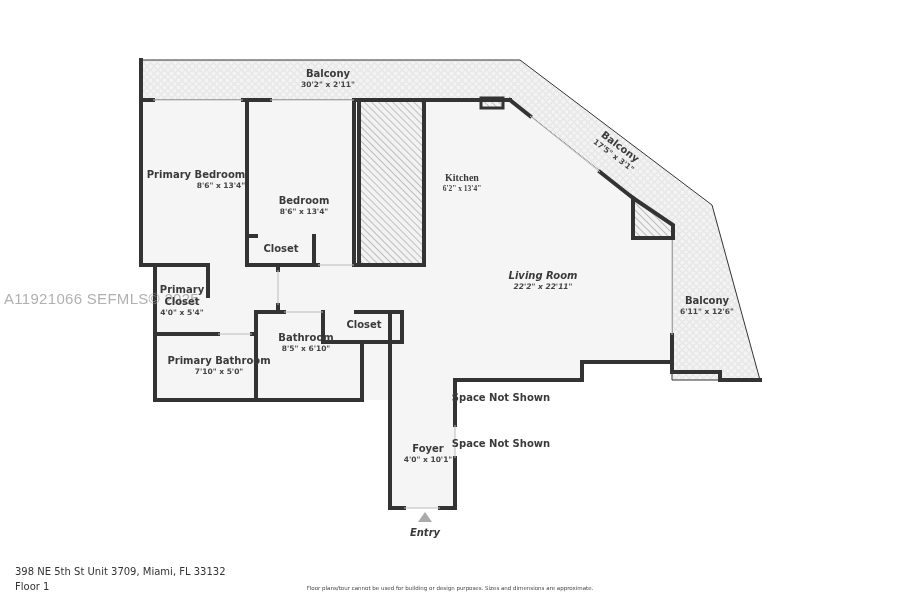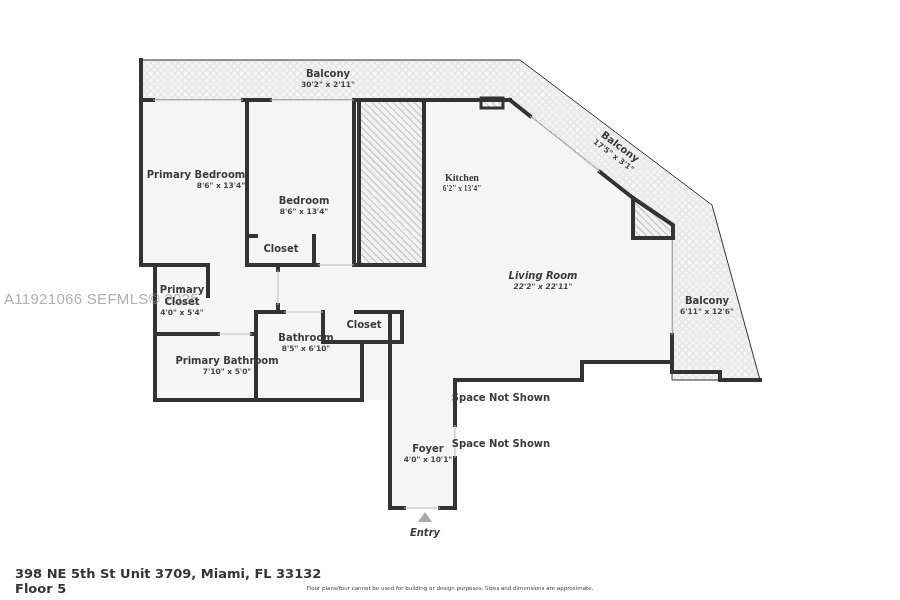--- a/index.html
+++ b/index.html
@@ -1,21 +1,21 @@
 <!DOCTYPE html>
 <html><head>
 <meta charset="utf-8">
 <style>
   html,body{margin:0;padding:0;background:#fff;}
   body{width:900px;height:600px;position:relative;overflow:hidden;font-family:"DejaVu Sans","Liberation Sans",sans-serif;}
   svg{position:absolute;left:0;top:0;}
   .lbl{position:absolute;transform:translate(-50%,0);text-align:center;color:#3a3a3a;white-space:nowrap;}
   .lbl .n{font-size:10px;font-weight:bold;line-height:12px;}
   .lbl .d{font-size:7.5px;font-weight:bold;line-height:10px;color:#444;}
-  .footer{position:absolute;left:15px;font-size:13px;font-weight:bold;color:#333;}
+  .footer{position:absolute;left:15px;font-size:10px;font-weight:normal;color:#333;}
   .disc{position:absolute;left:450px;top:585px;transform:translateX(-50%);font-size:5.5px;color:#444;white-space:nowrap;}
   .wm{position:absolute;left:4px;top:290px;font-size:15px;color:rgba(150,150,150,0.75);font-family:Liberation Sans, sans-serif;letter-spacing:0.3px;}
 </style>
 </head>
 <body>
 
 <svg width="900" height="600" viewBox="0 0 900 600">
   <defs>
     <pattern id="tile" width="7" height="7" patternUnits="userSpaceOnUse">
       <rect width="7" height="7" fill="#f3f3f3"></rect>
@@ -138,21 +138,21 @@
   <div class="d">22'2" x 22'11"</div>
 </div>
 <div class="lbl" style="left:281px;top:243px;">
   <div class="n">Closet</div>
 </div>
 <div class="lbl" style="left:182px;top:284px;">
   <div class="n">Primary</div>
   <div class="n">Closet</div>
   <div class="d">4'0" x 5'4"</div>
 </div>
-<div class="lbl" style="left:205px;top:355px;padding-left:44px;">
+<div class="lbl" style="left:197px;top:355px;padding-left:44px;">
   <div class="n">Primary Bathroom</div>
   <div class="d">7'10" x 5'0"</div>
 </div>
 <div class="lbl" style="left:306px;top:332px;">
   <div class="n">Bathroom</div>
   <div class="d">8'5" x 6'10"</div>
 </div>
 <div class="lbl" style="left:364px;top:319px;">
   <div class="n">Closet</div>
 </div>
@@ -164,14 +164,14 @@
   <div class="n">Space Not Shown</div>
 </div>
 <div class="lbl" style="left:501px;top:438px;">
   <div class="n">Space Not Shown</div>
 </div>
 <div class="lbl" style="left:425px;top:527px;font-style:italic;">
   <div class="n">Entry</div>
 </div>
 
 <div class="footer" style="top:566px;">398 NE 5th St Unit 3709, Miami, FL 33132</div>
-<div class="footer" style="top:581px;">Floor 5</div>
+<div class="footer" style="top:581px;">Floor 1</div>
 <div class="disc">Floor plans/tour cannot be used for building or design purposes. Sizes and dimensions are approximate.</div>
 
 </body></html>

